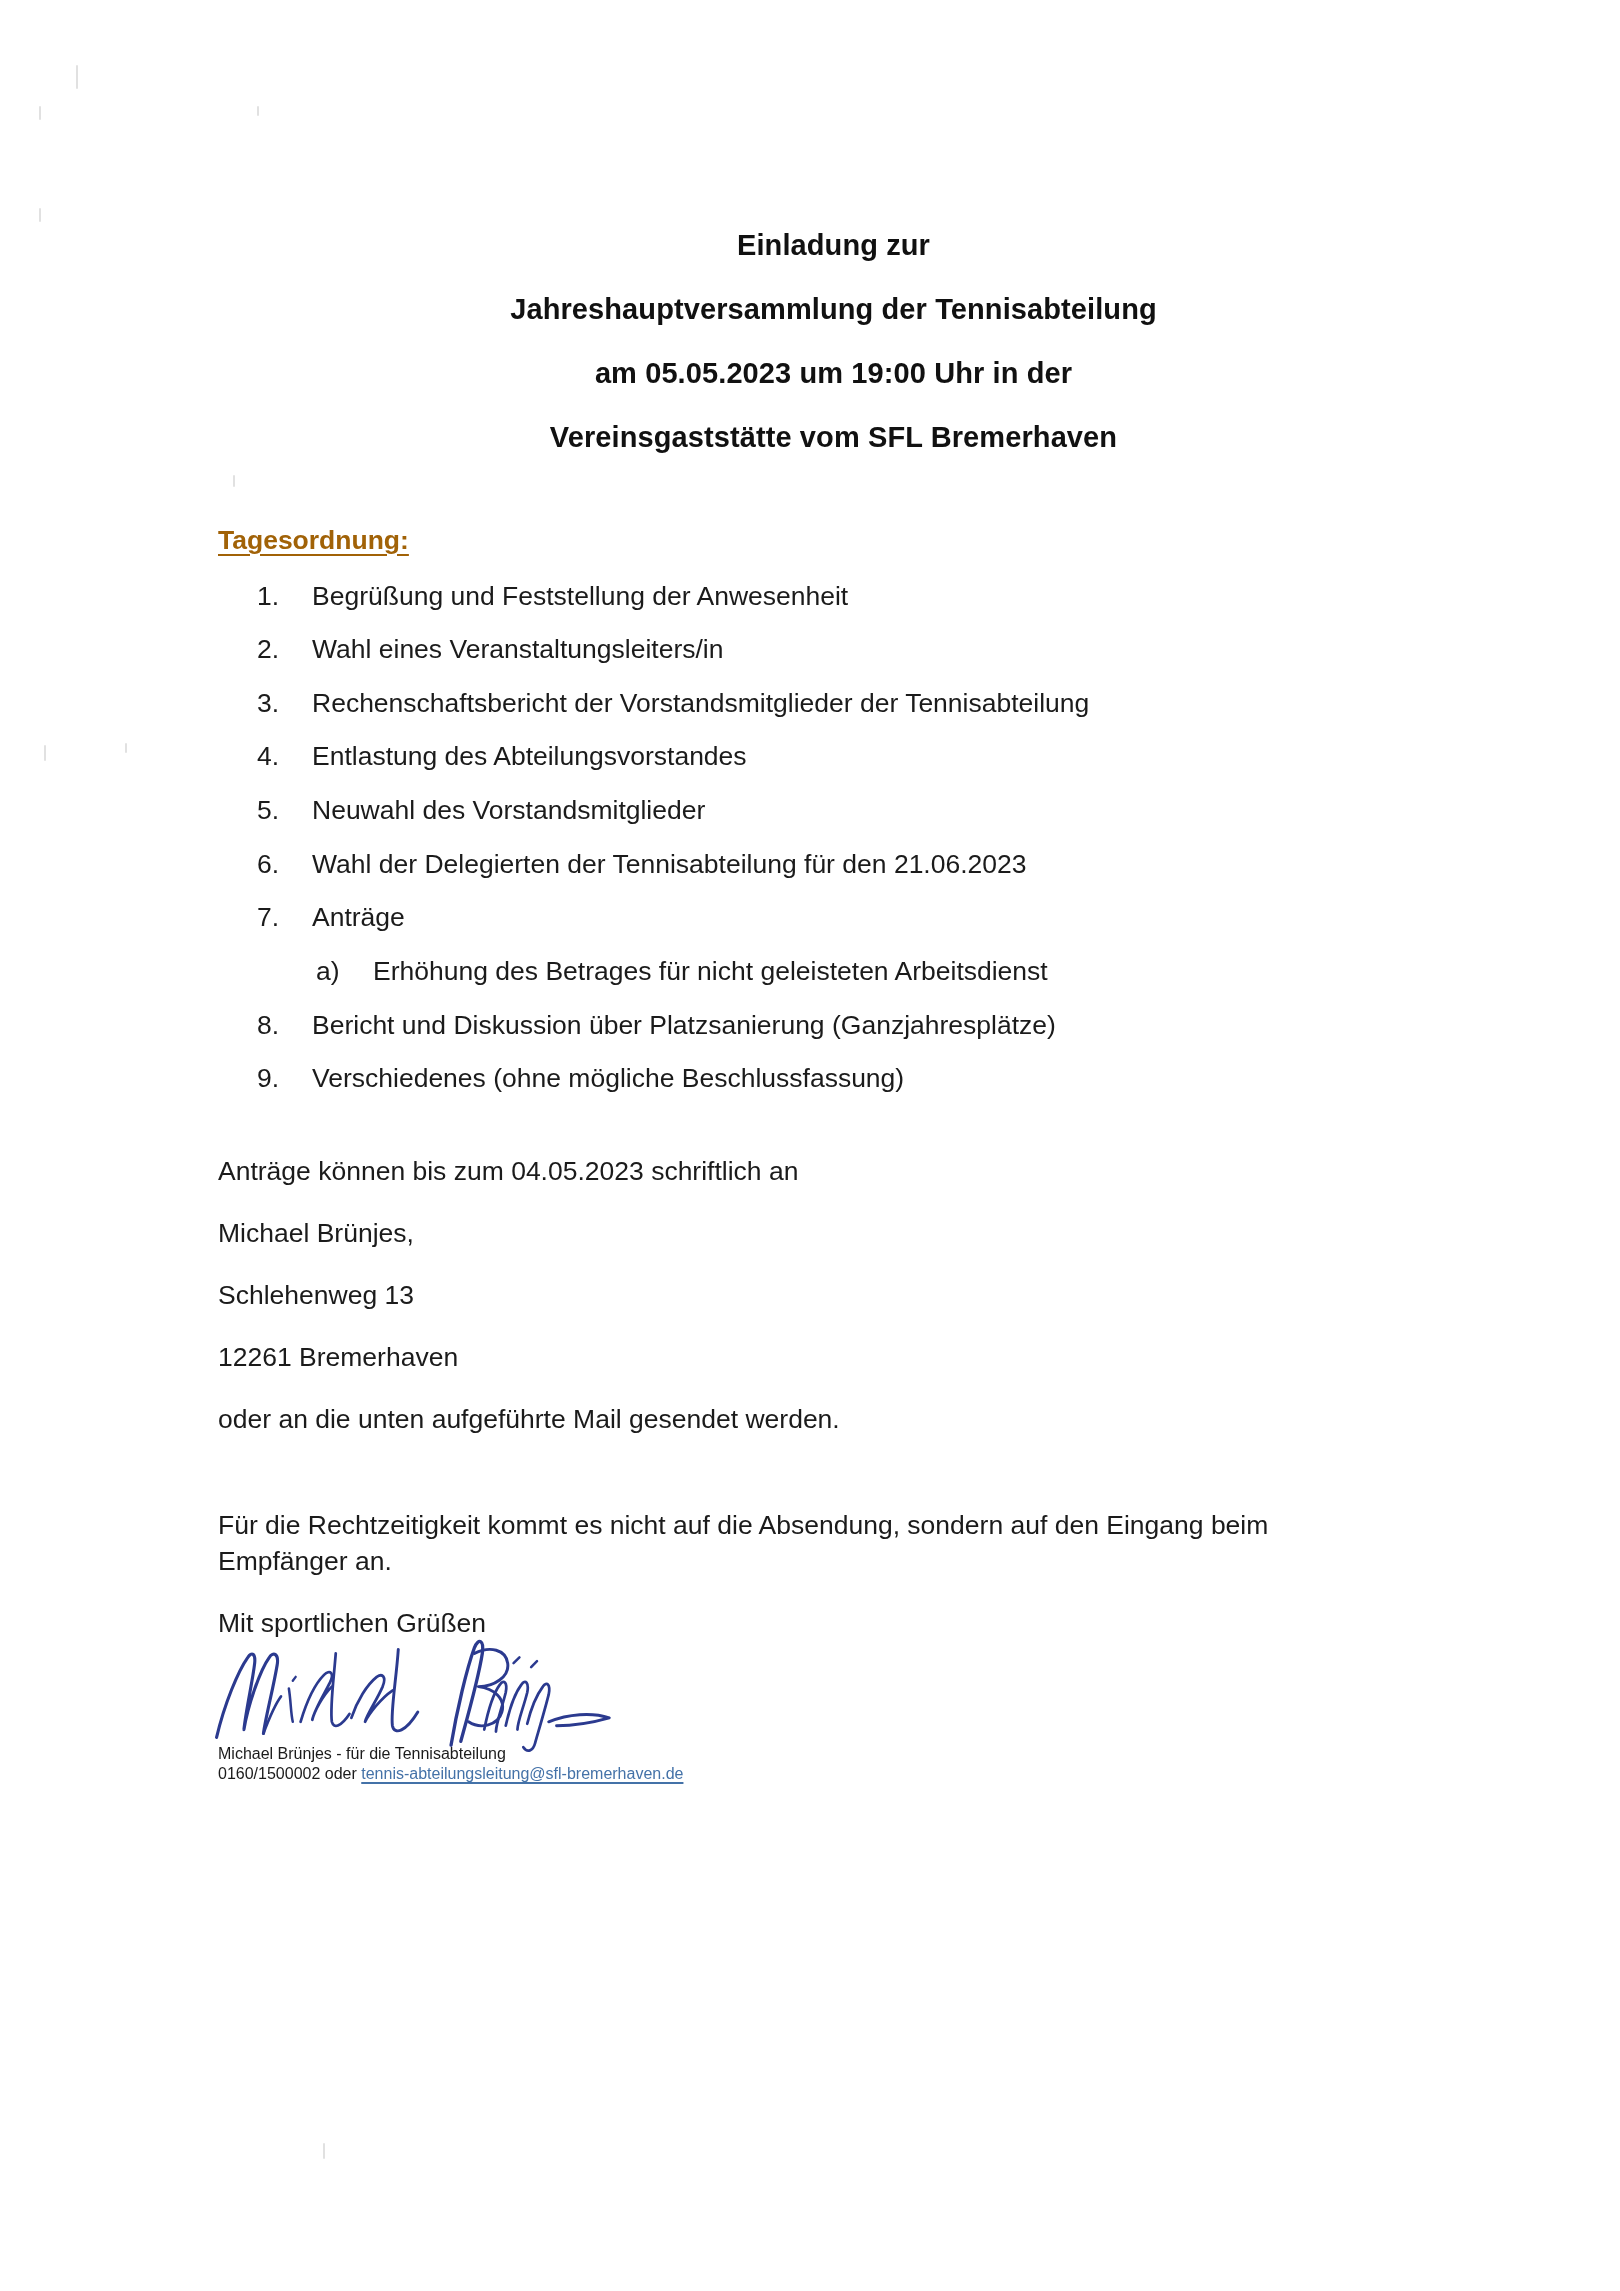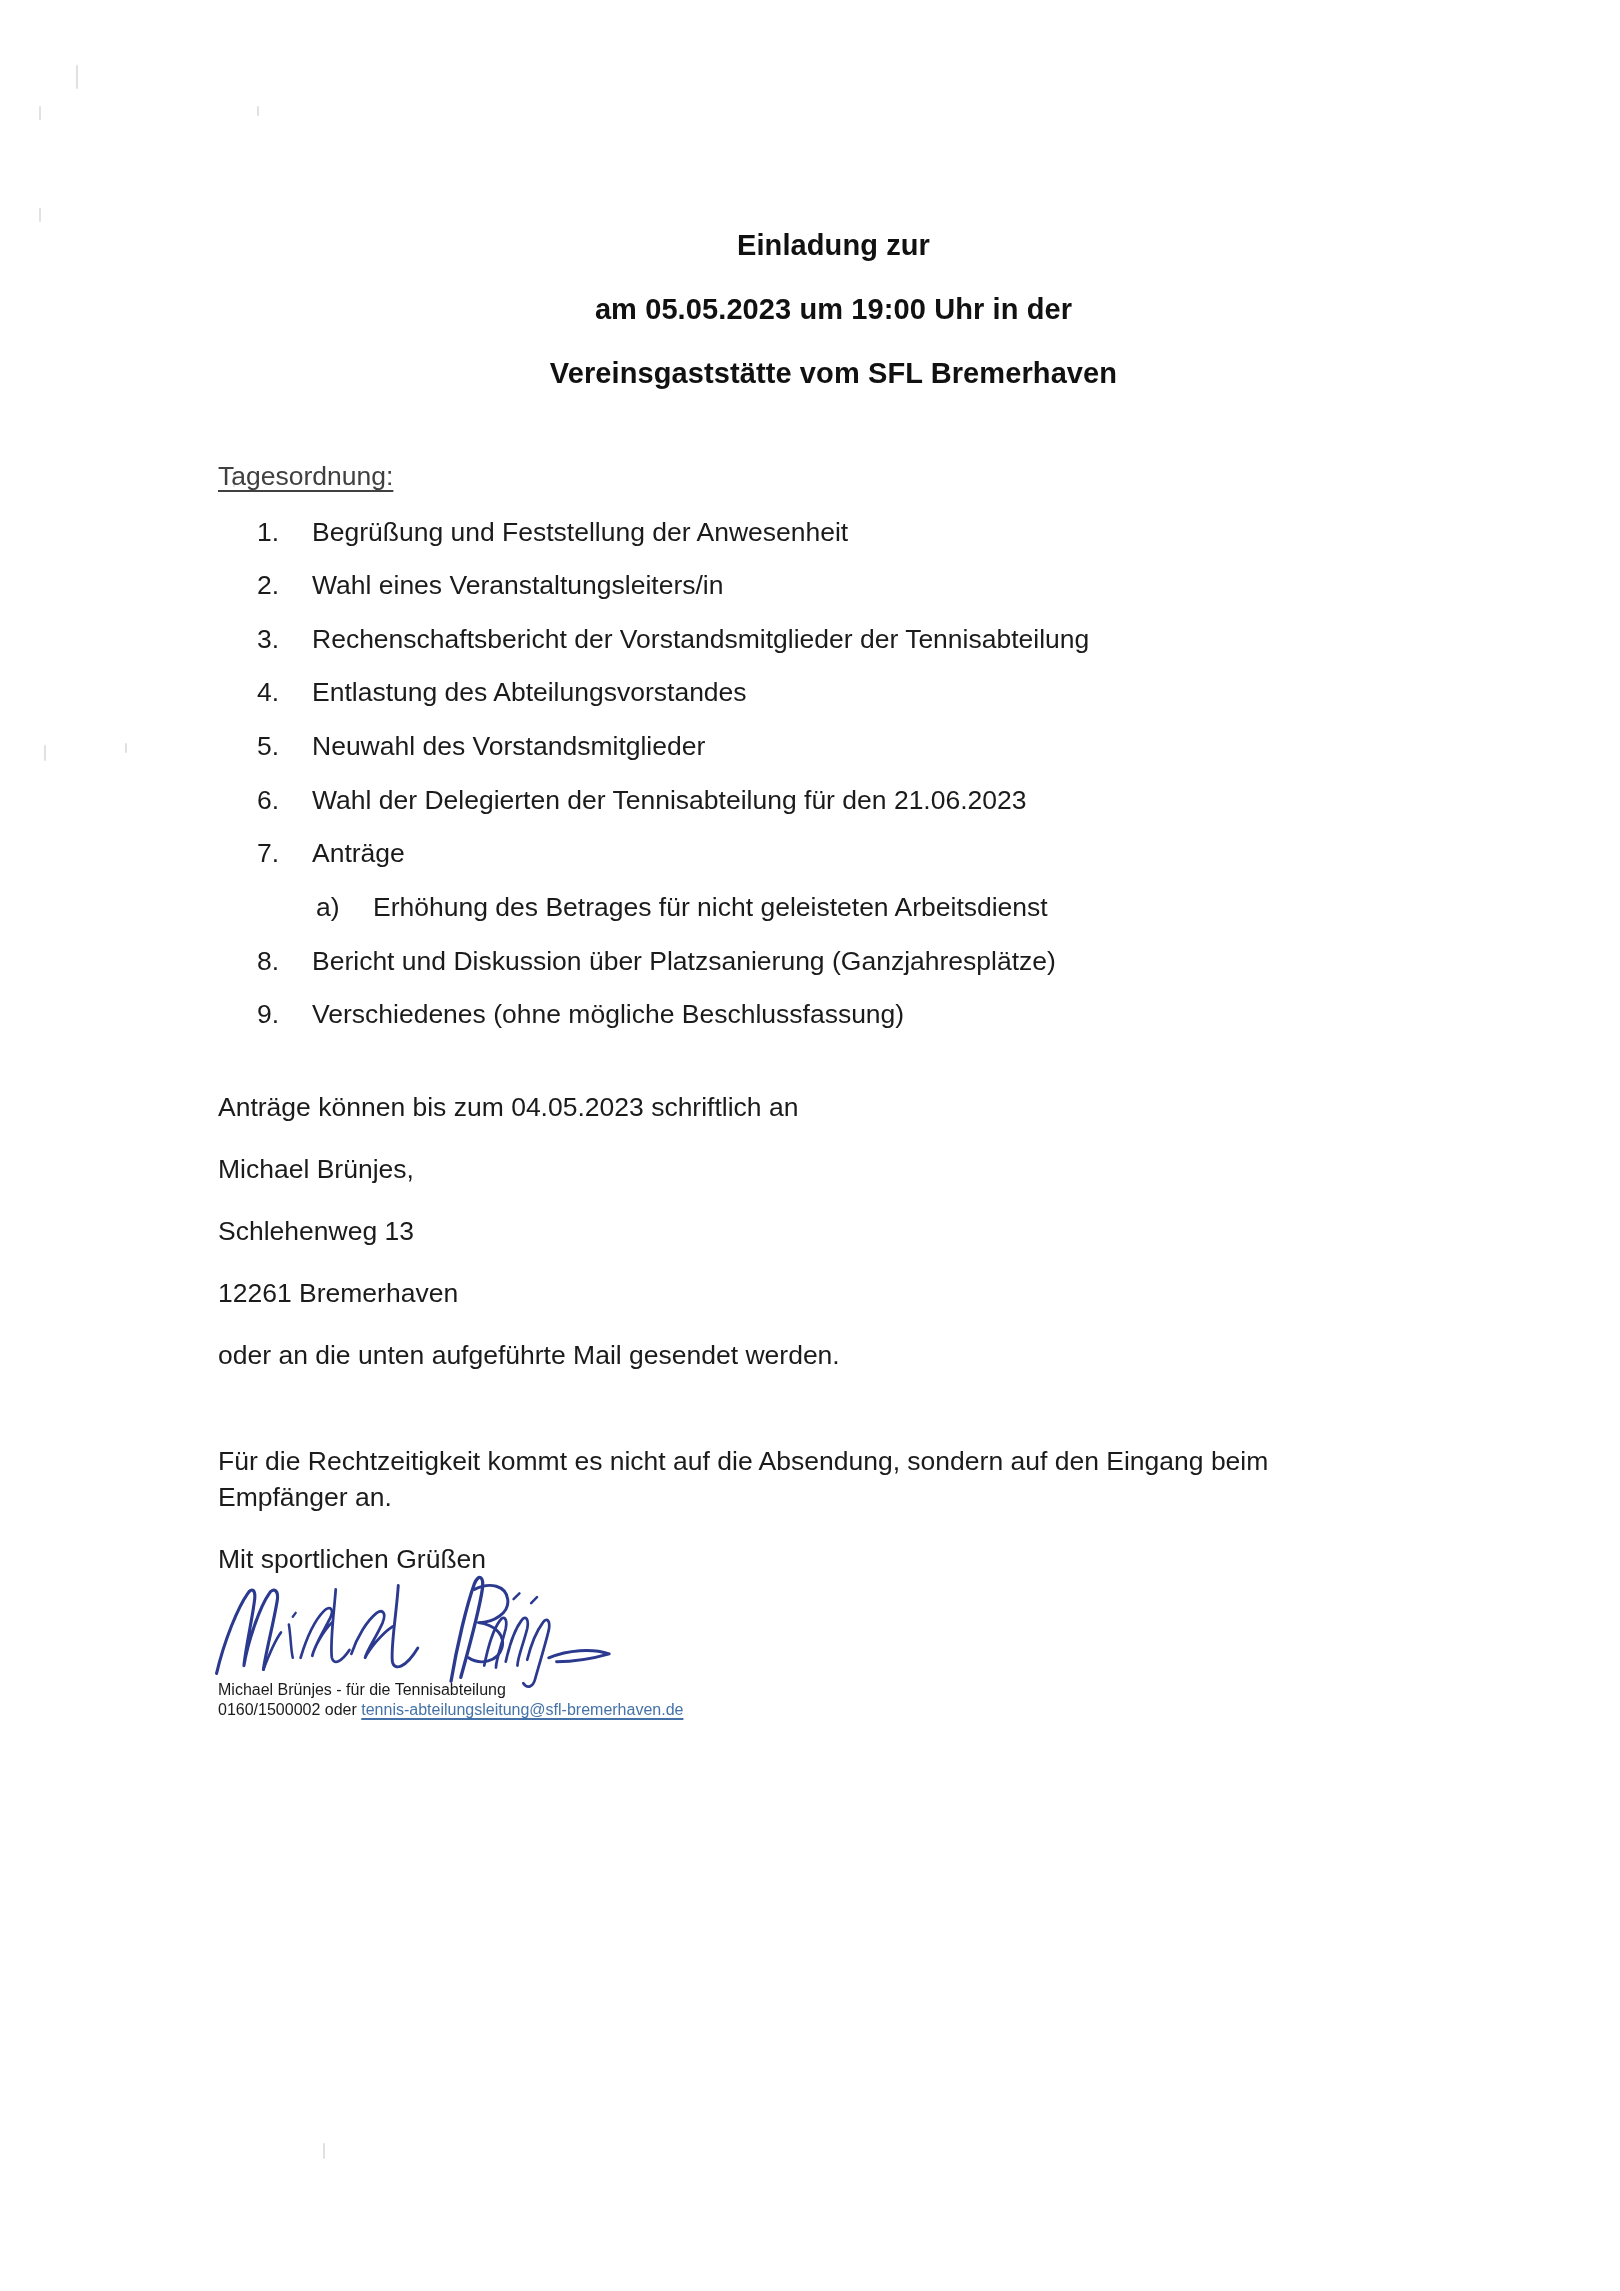--- a/index.html
+++ b/index.html
@@ -53,23 +53,23 @@
   }
   .title-line:last-child { margin-bottom: 12px; }
 
   
   .body-area {
     margin-top: 73px;
     padding-left: 218px;
     padding-right: 147px;
   }
   .agenda-heading {
-    font-weight: 400;
-    font-size: 26.5px;
-    color: #404040;
+    font-weight: 700;
+    font-size: 26.5px;
+    color: #a16207;
     text-decoration: underline;
     text-underline-offset: 4.9px;
     text-decoration-thickness: 2px;
     margin: 0 0 25.5px 0;
     display: inline-block;
   }
   .agenda-list {
     list-style: none;
     margin: 0;
     padding: 0;
@@ -173,20 +173,21 @@
   <div class="speck" style="left:39px;  top:208px; width:2px; height:13.7px;"></div>
   <div class="speck" style="left:44px;  top:745px; width:2px; height:15.7px;"></div>
   <div class="speck" style="left:125px; top:743px; width:2px; height:9.8px;"></div>
   <div class="speck" style="left:233px; top:475px; width:2px; height:11.8px;"></div>
   <div class="speck" style="left:323px; top:2143px; width:2px; height:15.7px;"></div>
 
   <div class="content">
 
     <div class="title-block">
       <div class="title-line">Einladung zur</div>
+      <div class="title-line">Jahreshauptversammlung der Tennisabteilung</div>
       <div class="title-line">am 05.05.2023 um 19:00 Uhr in der</div>
       <div class="title-line">Vereinsgaststätte vom SFL Bremerhaven</div>
     </div>
 
     <div class="body-area">
       <div class="agenda-heading">Tagesordnung:</div>
 
       <ol class="agenda-list">
         <li class="agenda-item">
           <span class="agenda-num">1.</span>

